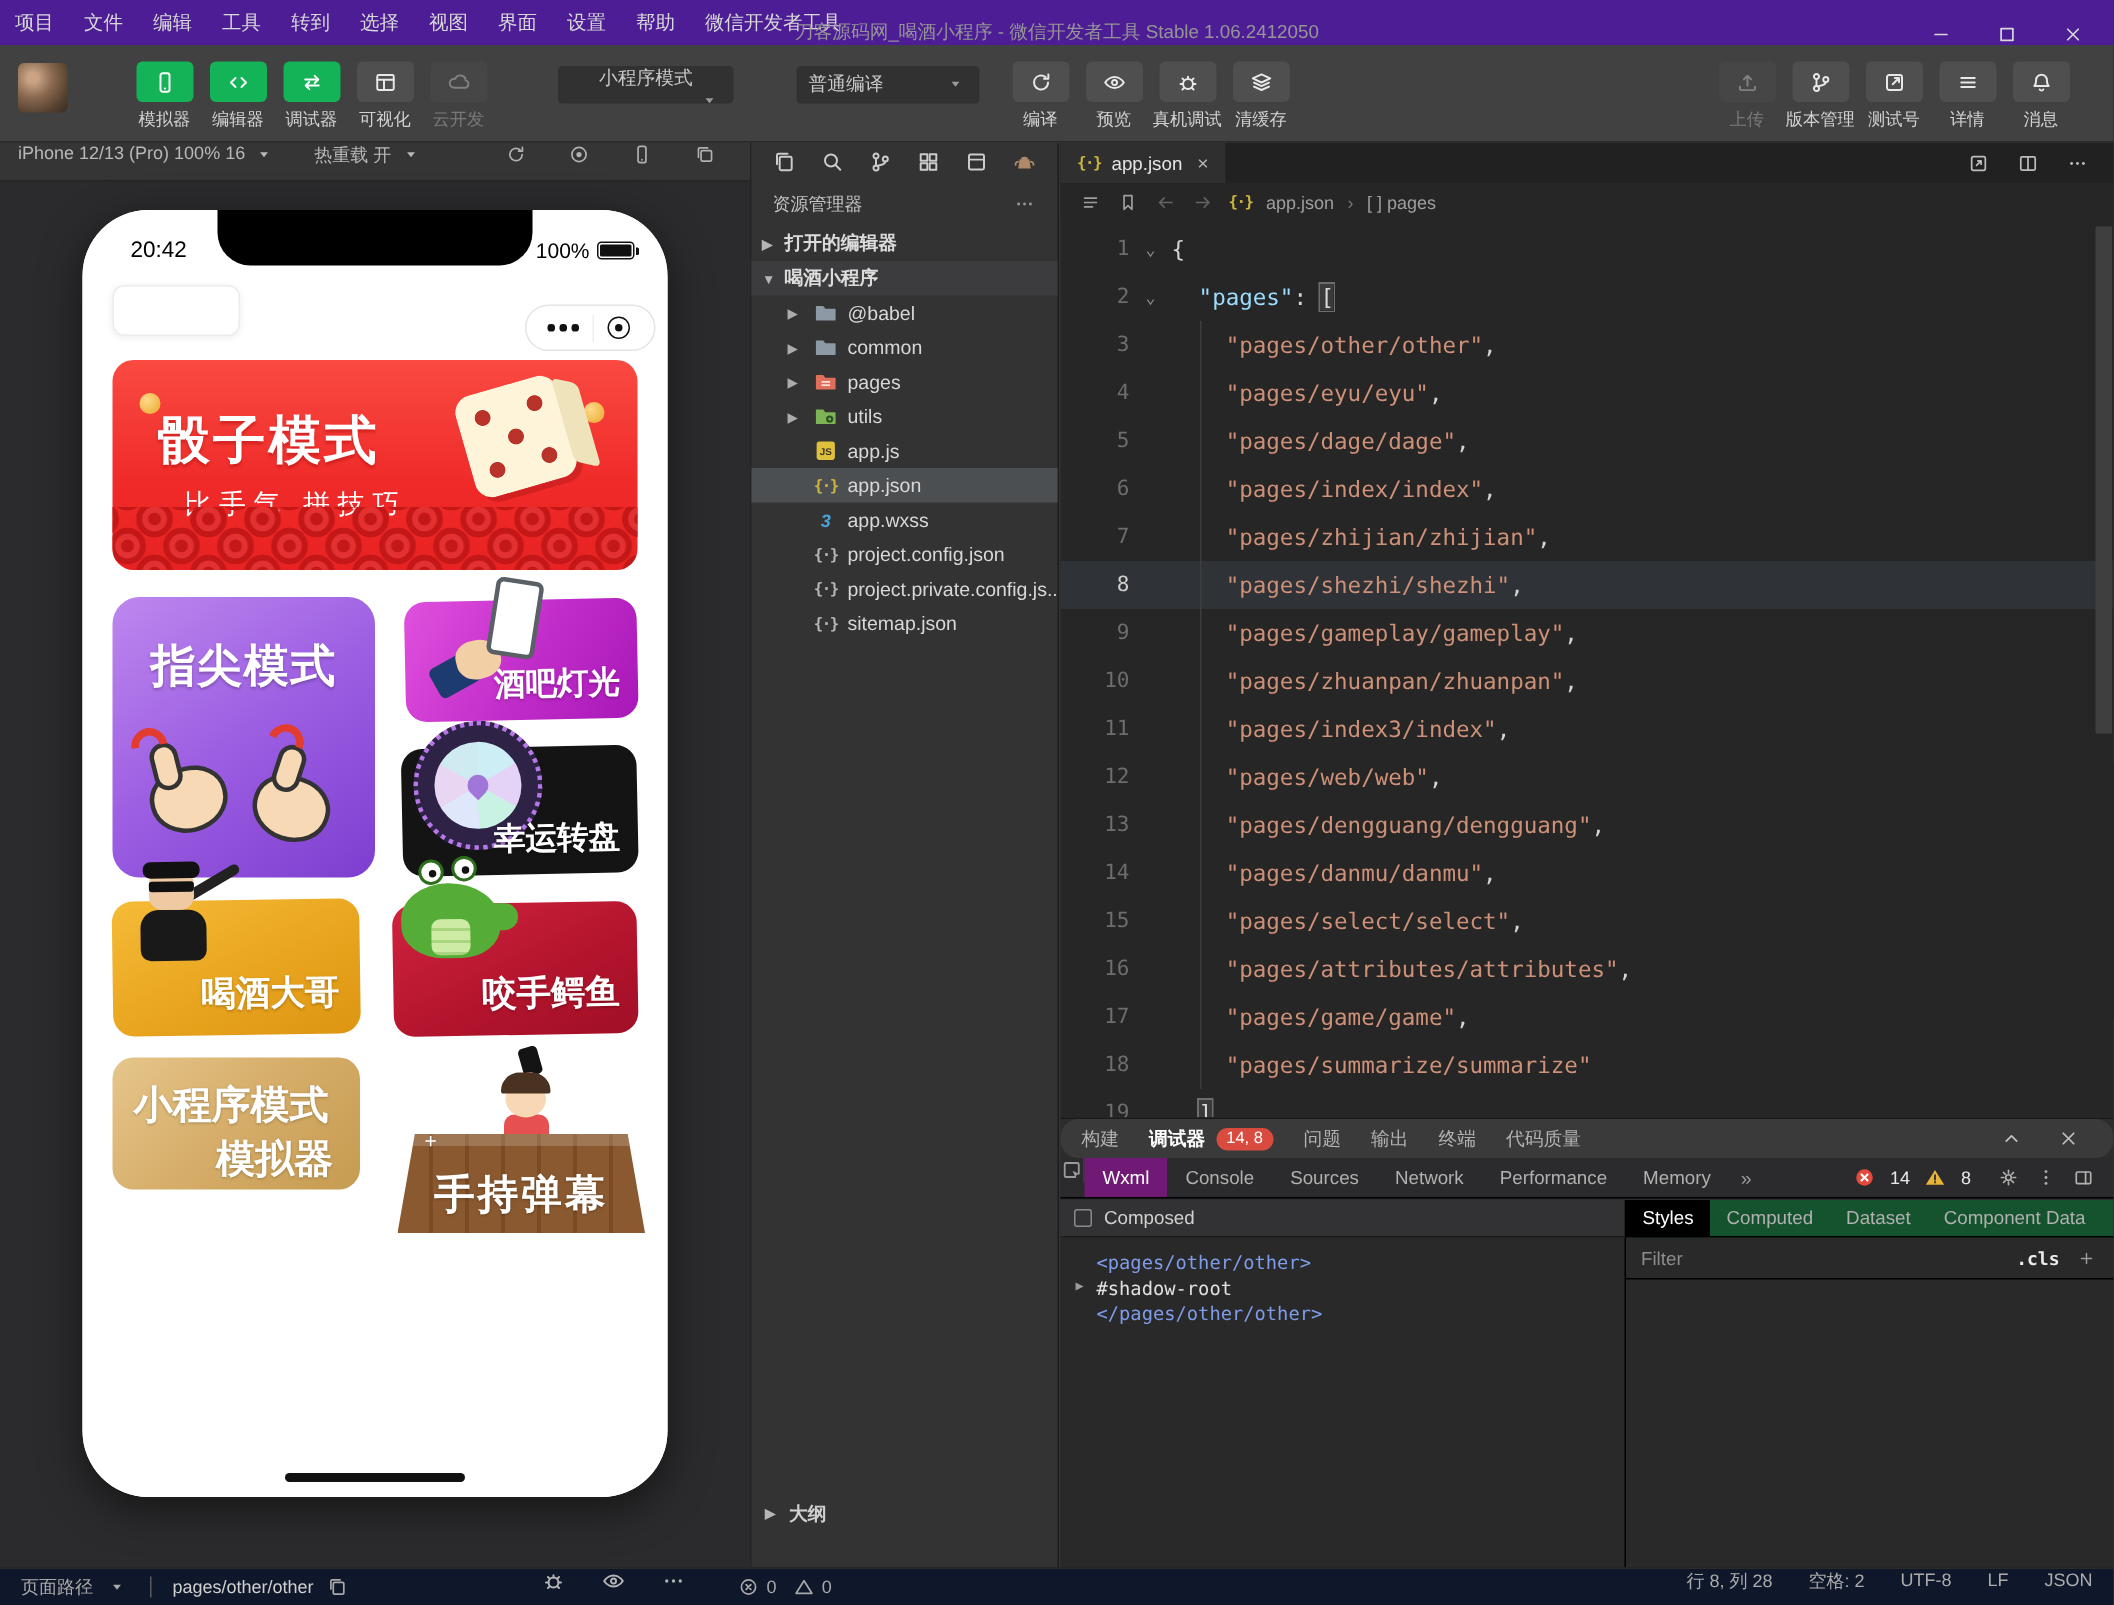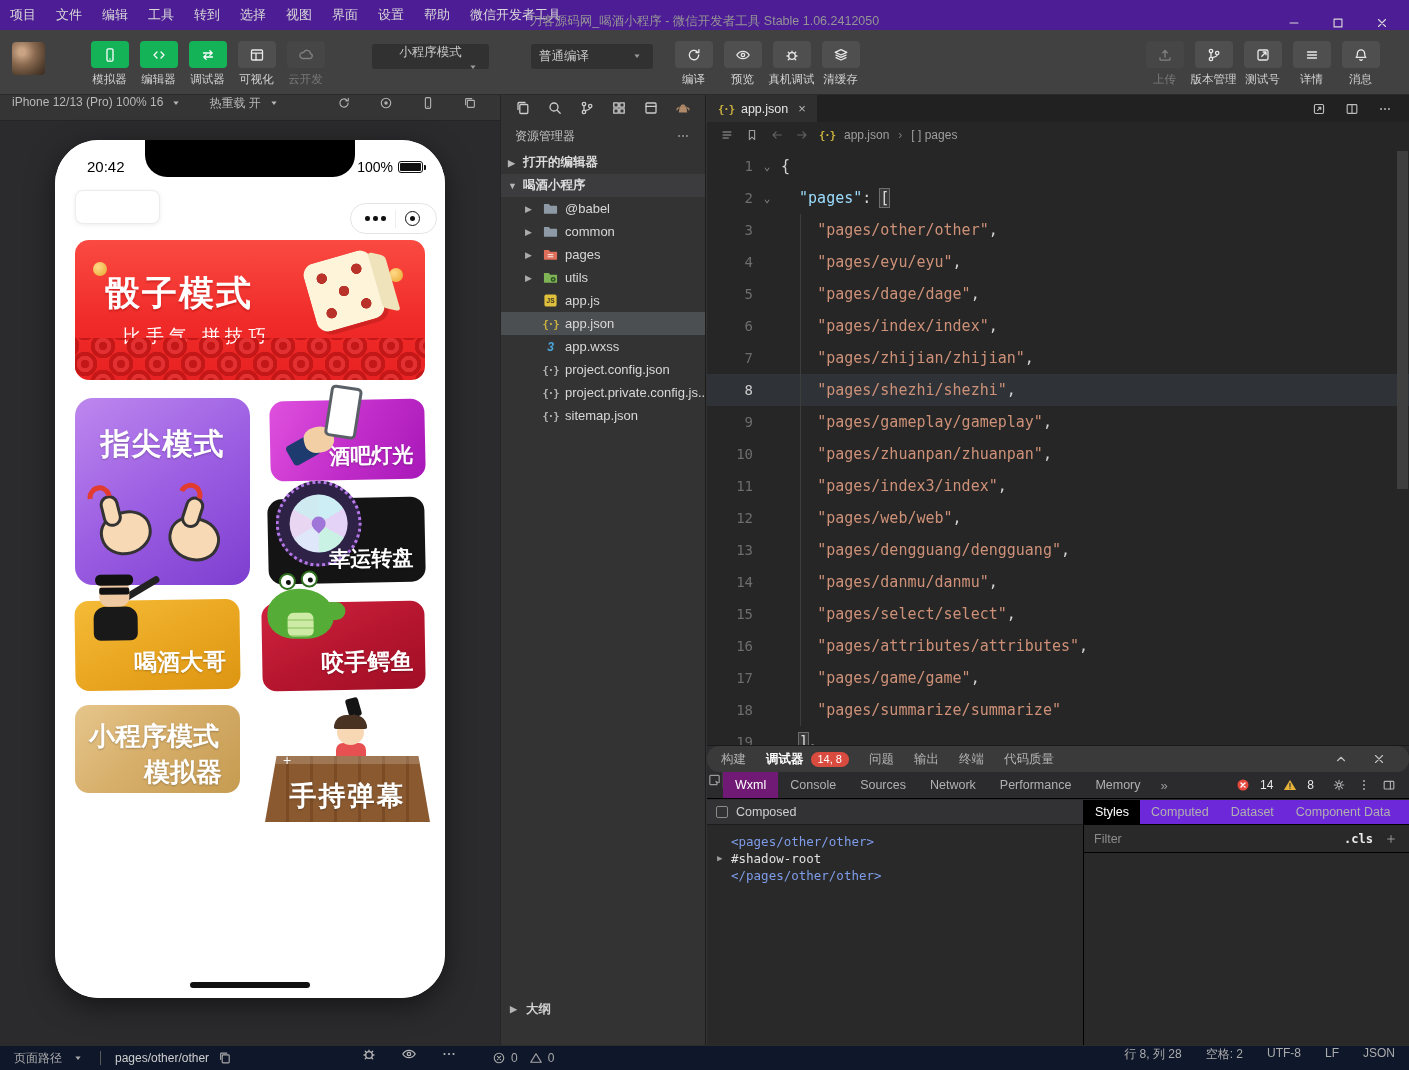--- a/index.html
+++ b/index.html
@@ -177,21 +177,21 @@
   .dt-content { position:absolute; top:54px; left:0; right:0; bottom:0; display:flex; }
   .dom-pane { width:377px; background:#29292a; border-right:1px solid #000; }
   .composed-row { height:25px; background:#323234; border-bottom:1px solid #1c1c1c; display:flex; align-items:center; gap:8px; padding:0 9px; font-size:12.5px; color:#d0d0d0; }
   .checkbox { width:12px; height:12px; border:1px solid #8a8a8a; border-radius:2px; background:transparent; }
   .dom-tree { padding:8px 0 0 10px; font-family:"DejaVu Sans Mono",monospace; font-size:12.5px; line-height:17px; }
   .dom-row { display:flex; gap:2px; }
   .dom-row .dr-arrow { width:12px; color:#9a9a9a; font-size:9px; line-height:17px; }
   .dom-row.tag { color:#7e9ce8; }
   .dom-row.shadow { color:#e0e0e0; }
   .styles-pane { flex:1; background:#29292a; }
-  .styles-tabs { height:25px; background:#6d28d9; border-bottom:1px solid #000; display:flex; align-items:stretch; font-size:12.5px; color:#b0b0b0; }
+  .styles-tabs { height:25px; background:#14532d; border-bottom:1px solid #000; display:flex; align-items:stretch; font-size:12.5px; color:#b0b0b0; }
   .styles-tab { padding:0 11px; display:flex; align-items:center; cursor:pointer; white-space:nowrap; }
   .styles-tab.active { background:#000; color:#fff; }
   .filter-row { height:28px; border-bottom:1px solid #000; display:flex; align-items:center; gap:10px; padding:0 10px; }
   .filter-input { flex:1; background:transparent; border:none; outline:none; color:#cfcfcf; font-size:12.5px; font-family:"Liberation Sans",sans-serif; }
   .filter-input::placeholder { color:#8c8c8c; }
   .cls-label { font-family:"DejaVu Sans Mono",monospace; font-size:12px; color:#ececec; font-weight:bold; }
   .plus-btn { color:#9a9a9a; }
 
   
   .statusbar { position:absolute; left:0; right:0; bottom:0; height:25px; background:#0f172a; border-top:1px solid #2b2b2b; display:flex; font-size:12px; color:#aaa; padding:0 14px; z-index:30; }

